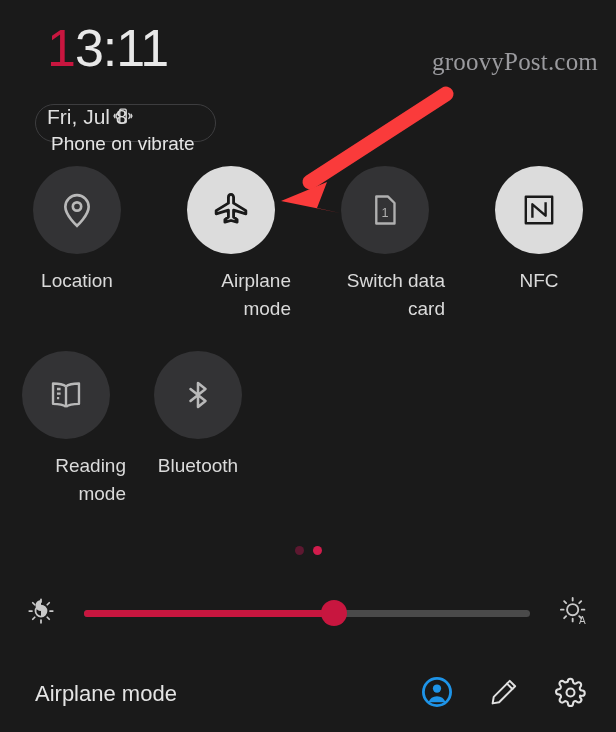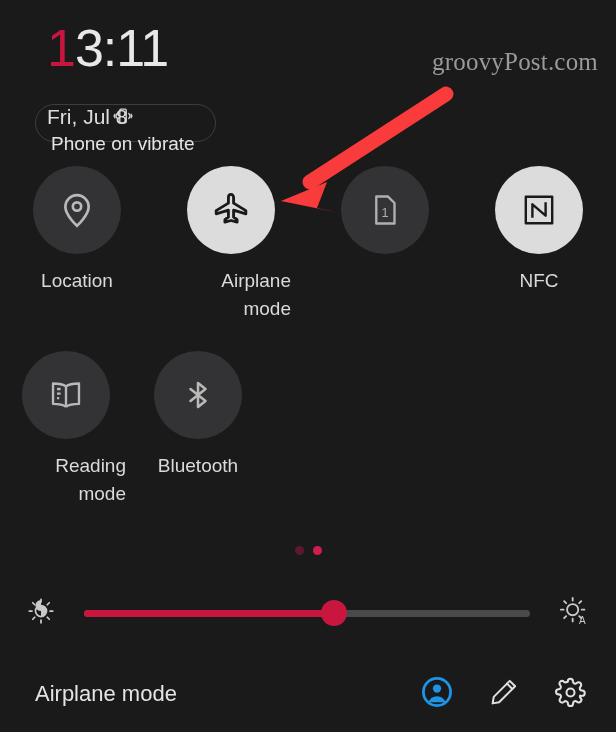--- a/index.html
+++ b/index.html
@@ -267,20 +267,21 @@
       <div class="tile-label">Airplane mode</div>
     </div>
 
     <div class="tile">
       <div class="tile-circle">
         <svg width="38" height="38" viewBox="0 0 24 24" fill="none" stroke="#b0b0b0" stroke-width="1.5" stroke-linejoin="round">
           <path d="M6.5 3.5h7.4L18 7.6v12.9H6.5z"></path>
           <text x="12" y="16.4" font-family="Liberation Sans, sans-serif" font-size="8" fill="#b0b0b0" stroke="none" text-anchor="middle">1</text>
         </svg>
       </div>
+      <div class="tile-label">Switch data card</div>
     </div>
 
     <div class="tile active">
       <div class="tile-circle">
         <svg width="36" height="36" viewBox="0 0 24 24" fill="none" stroke="#1a1a1a" stroke-width="1.6" stroke-linejoin="round">
           <rect x="3.2" y="3.2" width="17.6" height="17.6"></rect>
           <path d="M7.6 17.2V8.2l8.8 7.6V6.8"></path>
         </svg>
       </div>
       <div class="tile-label">NFC</div>

